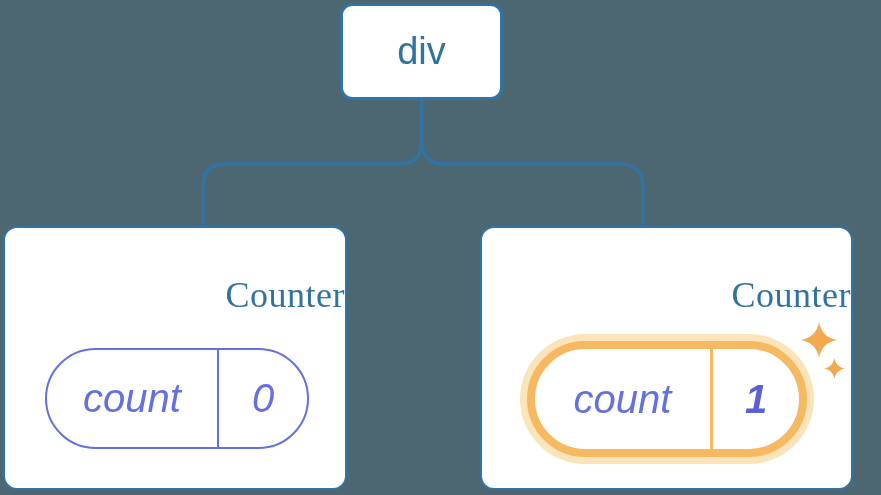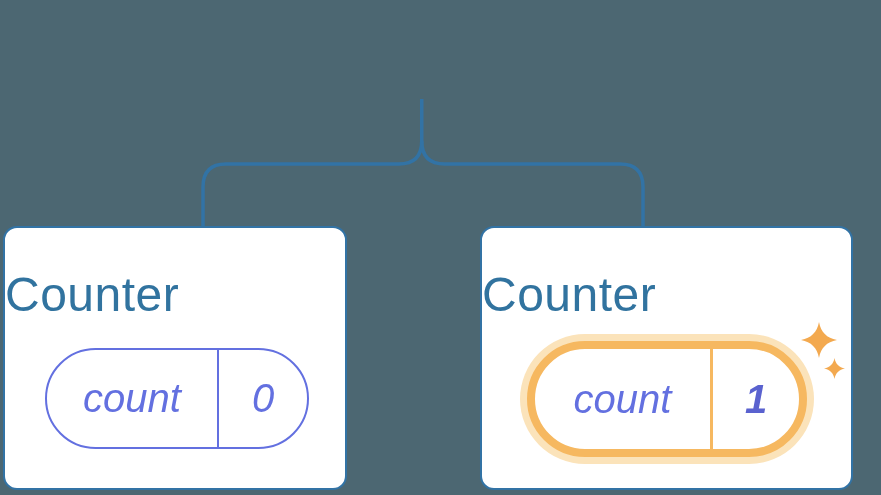--- a/index.html
+++ b/index.html
@@ -48,25 +48,26 @@
     border-radius: 14px;
   }
   .card-left  { left: 3px;   width: 344px; }
   .card-right { left: 480px; width: 373px; }
 
   .card-title {
     position: absolute;
     top: 46px;
     left: 0;
     right: 0;
-    text-align: left;
-    font-size: 48px;
+    text-align: right;
+    font-size: 36px;
     line-height: 42px;
     color: var(--node-text, #31739f);
     letter-spacing: 0.5px;
+    font-family: Liberation Serif, serif;
   }
 
   
   .pill {
     position: absolute;
     display: flex;
     align-items: stretch;
     background: #ffffff;
     color: var(--state-purple, #6370e0);
     font-size: 40px;
@@ -115,20 +116,23 @@
 </head>
 <body>
 
 <div id="stage">
 
   <svg class="connectors" viewBox="0 0 881 495" fill="none" xmlns="http://www.w3.org/2000/svg">
     <path d="M 421.75 99 L 421.75 141 Q 421.75 164 398.75 164 L 226 164 Q 203 164 203 187 L 203 228" stroke="#3273a5" stroke-width="3.5" fill="none"></path>
     <path d="M 421.75 141 Q 421.75 164 444.75 164 L 620 164 Q 643 164 643 187 L 643 228" stroke="#3273a5" stroke-width="3.5" fill="none"></path>
   </svg>
 
+  <div class="root-node">
+    <span>div</span>
+  </div>
 
   <div class="card card-left">
     <div class="card-title">Counter</div>
     <div class="pill pill-normal">
       <div class="seg seg-key">count</div>
       <div class="seg seg-val">0</div>
     </div>
   </div>
 
   <div class="card card-right">

